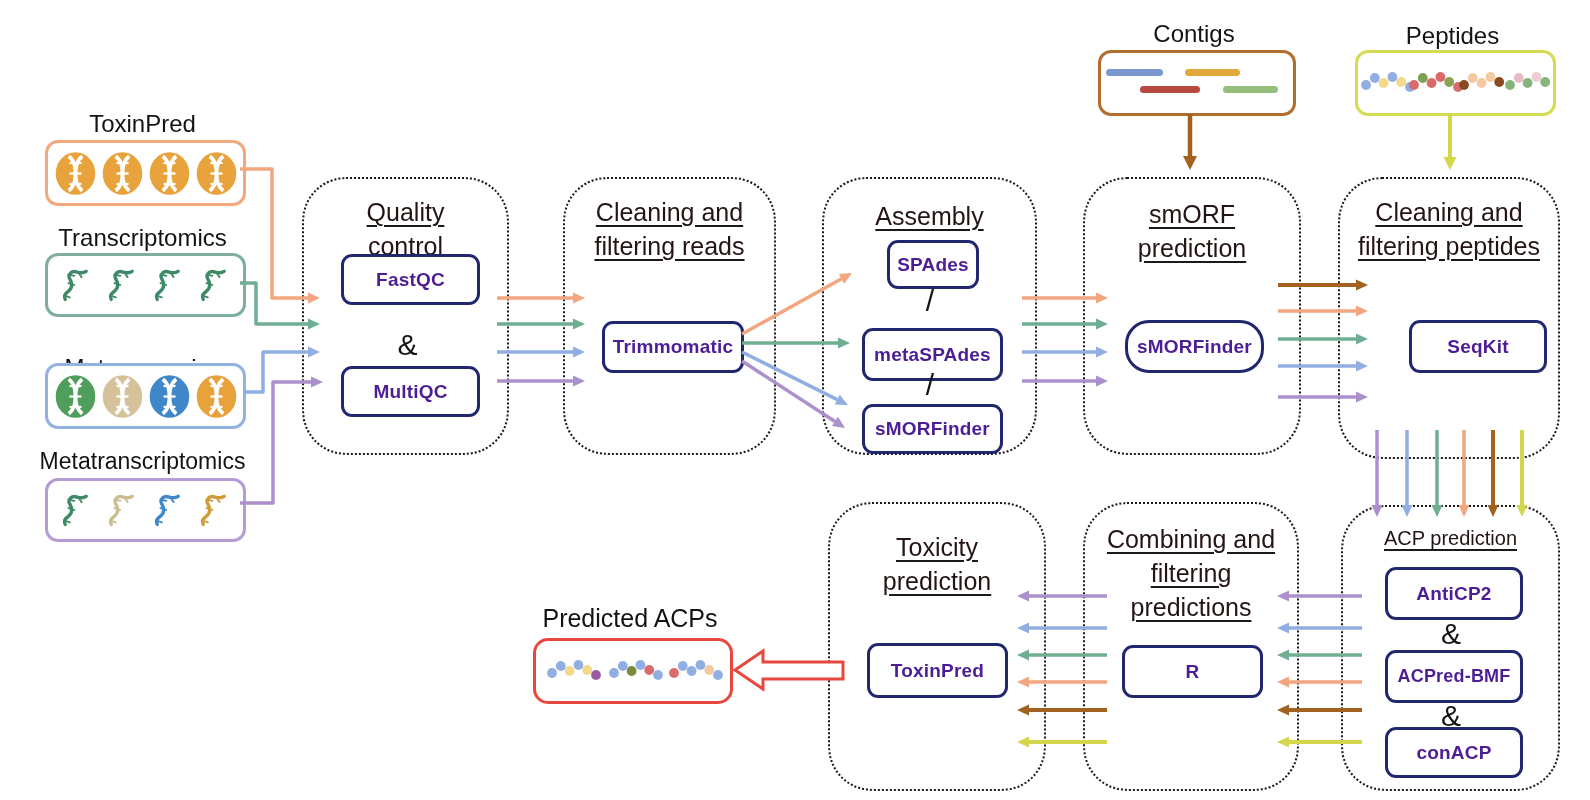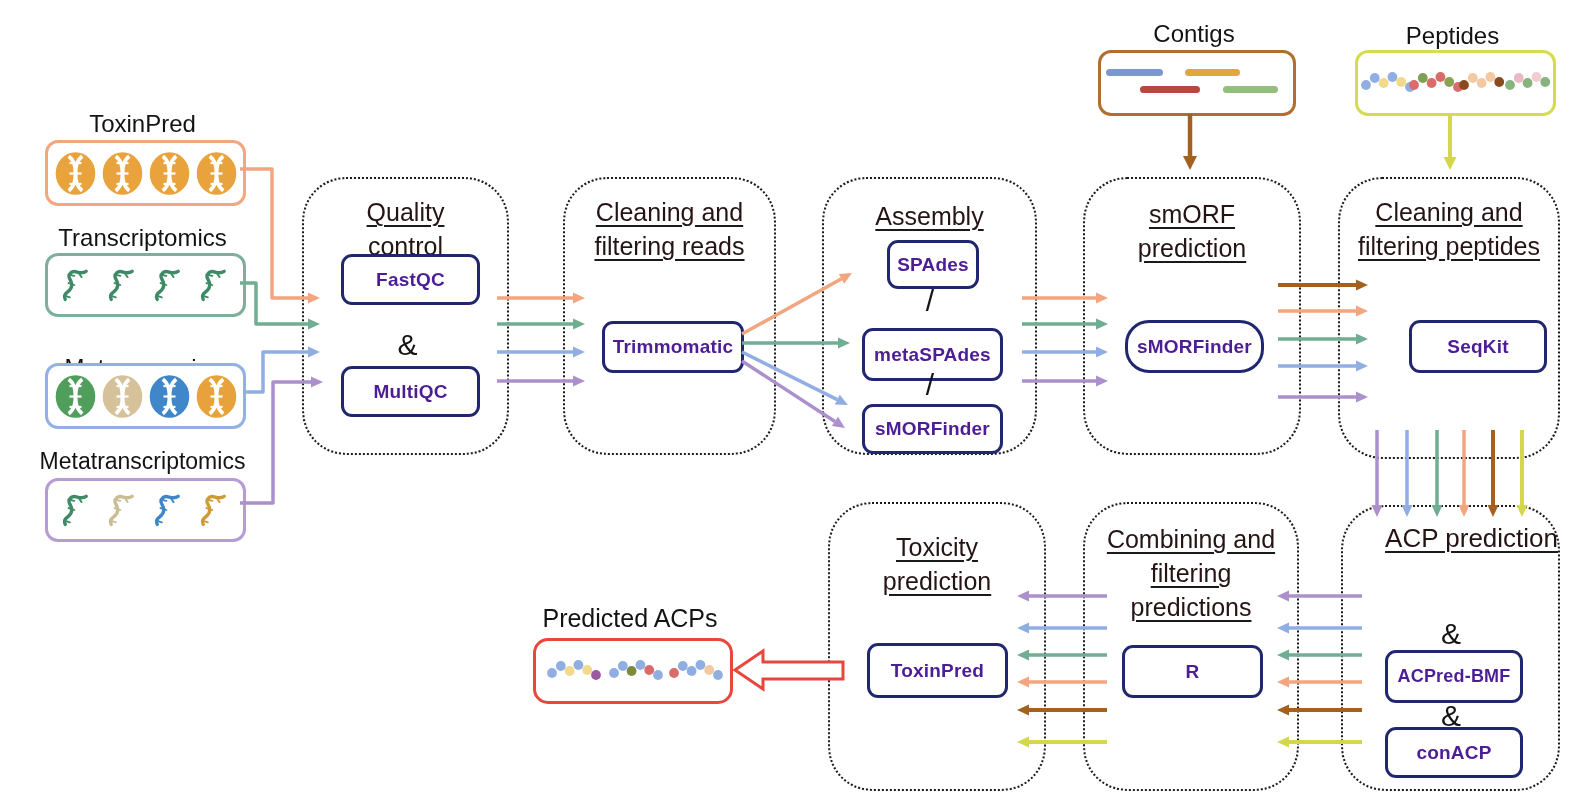--- a/index.html
+++ b/index.html
@@ -303,21 +303,21 @@
     </div>
   </div>
   <div class="stage" style="left:1338px;top:177px;width:218px;height:278px;">
     <div class="stage-title" style="top:16px;">
       <span>Cleaning and</span>
       <span>filtering peptides</span>
     </div>
   </div>
 
   <div class="stage" style="left:1341px;top:505px;width:215px;height:282px;">
-    <div class="stage-title" style="top:14px;font-size:26px;text-align:right;">
+    <div class="stage-title" style="top:14px;font-size:20px;">
       <span>ACP prediction</span>
     </div>
   </div>
   <div class="stage" style="left:1083px;top:502px;width:212px;height:285px;">
     <div class="stage-title" style="top:18px;">
       <span>Combining and</span>
       <span>filtering</span>
       <span>predictions</span>
     </div>
   </div>
@@ -336,20 +336,21 @@
 
   <div class="tool" style="left:887px;top:240px;width:86px;height:43px;">SPAdes</div>
   <div class="joiner" style="left:897px;top:286px;width:66px;">/</div>
   <div class="tool" style="left:862px;top:320px;width:135px;height:47px;margin-top:8px;">metaSPAdes</div>
   <div class="joiner" style="left:897px;top:370px;width:66px;">/</div>
   <div class="tool" style="left:862px;top:404px;width:135px;height:44px;">sMORFinder</div>
 
   <div class="tool" style="left:1125px;top:320px;width:133px;height:47px;border-radius:24px;">sMORFinder</div>
   <div class="tool" style="left:1409px;top:320px;width:132px;height:47px;">SeqKit</div>
 
+  <div class="tool" style="left:1385px;top:567px;width:132px;height:47px;">AntiCP2</div>
   <div class="joiner" style="left:1385px;top:619px;width:132px;">&amp;</div>
   <div class="tool" style="left:1385px;top:650px;width:132px;height:47px;font-size:18px;">ACPred-BMF</div>
   <div class="joiner" style="left:1385px;top:701px;width:132px;">&amp;</div>
   <div class="tool" style="left:1385px;top:727px;width:132px;height:45px;">conACP</div>
 
   <div class="tool" style="left:1122px;top:645px;width:135px;height:47px;">R</div>
   <div class="tool" style="left:867px;top:643px;width:135px;height:49px;">ToxinPred</div>
 
   <div class="lbl" style="left:533px;top:604px;width:194px;font-size:25px;">Predicted ACPs</div>
   <div class="in-box" style="left: 533px; top: 638px; width: 194px; height: 60px; border-width: 3px; border-radius: 15px; border-color: rgb(232, 71, 61);">

